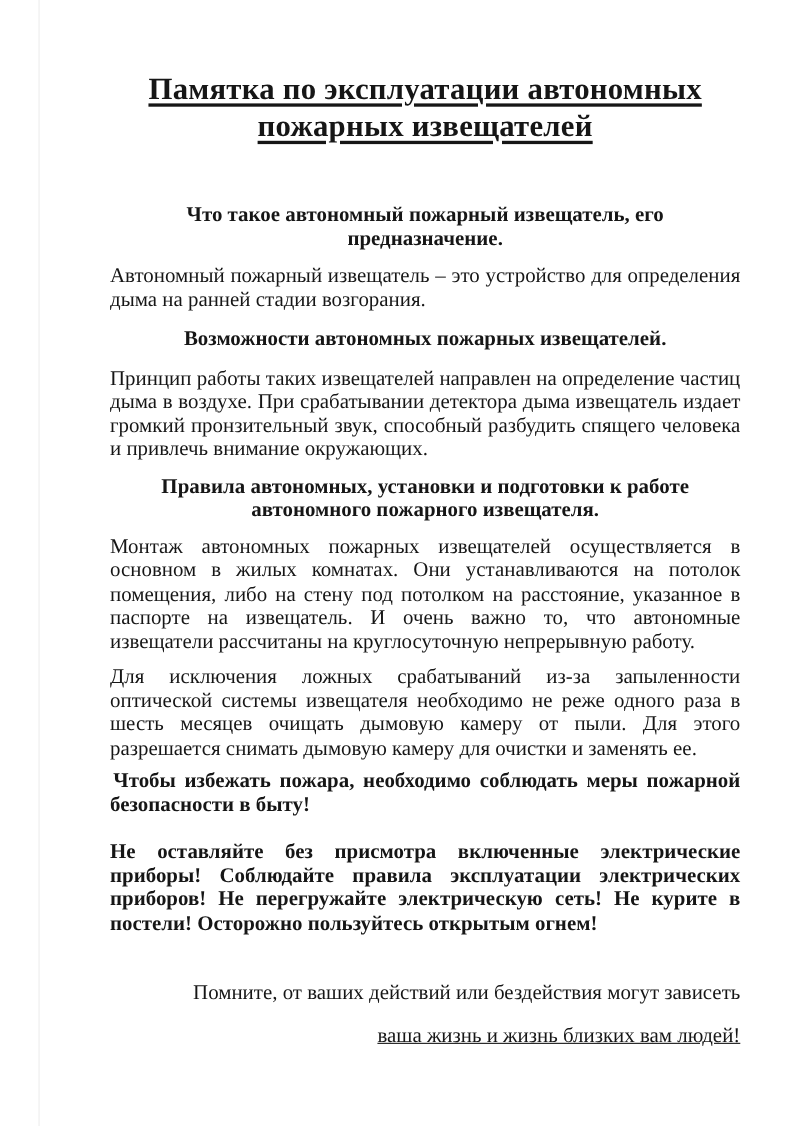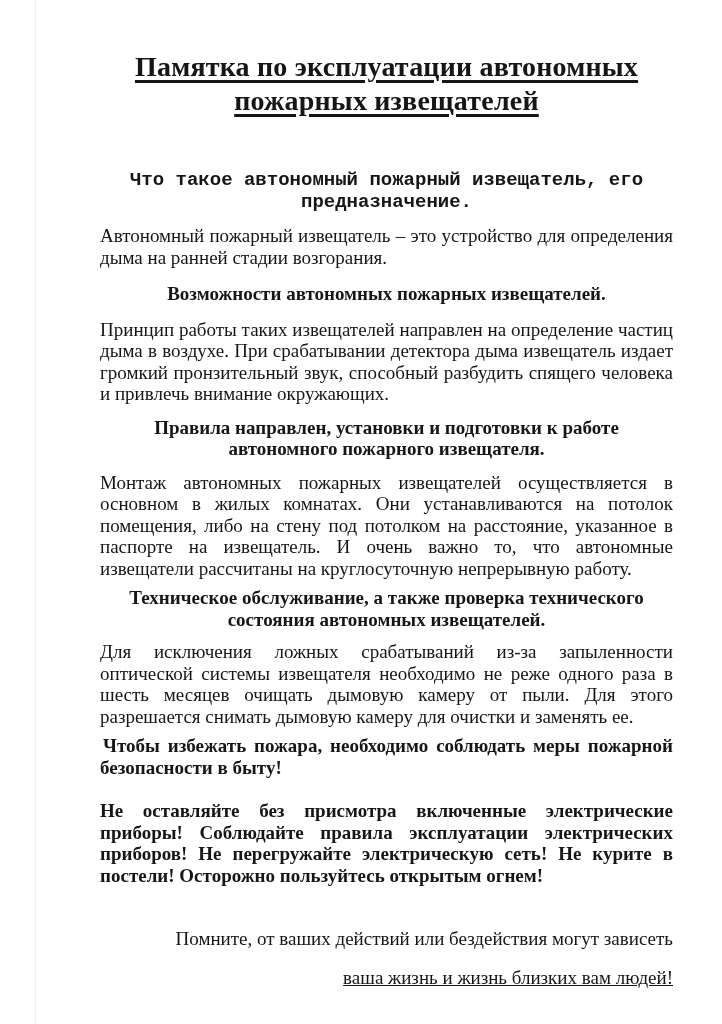--- a/index.html
+++ b/index.html
@@ -13,21 +13,21 @@
     overflow: hidden;
     font-family: "Liberation Serif", "DejaVu Serif", serif;
     color: #161616;
     position: relative;
   }
   .page {
     position: relative;
     width: 722px;
     height: 720px;
     box-sizing: border-box;
-    padding: 50px 49px 0 100px;
+    padding: 65px 49px 0 100px;
   }
   .edge-line {
     position: absolute;
     left: 35px;
     top: 0;
     width: 1px;
     height: 1024px;
     background: #ededed;
   }
   .doc-title {
@@ -61,21 +61,21 @@
     text-align: justify;
     margin: 0;
   }
   .footer-line {
     font-size: 19px;
     line-height: 21.5px;
     text-align: right;
     margin: 0;
   }
   
-  .mt-h1   { margin-top: 52px; font-family: Liberation Mono, monospace; }
+  .mt-h1   { margin-top: 52px; }
   .mt-p1   { margin-top: 12px; }
   .mt-h2   { margin-top: 15px; }
   .mt-p2   { margin-top: 14px; }
   .mt-h3   { margin-top: 12px; }
   .mt-p3   { margin-top: 12px; }
   .mt-h4   { margin-top: 8px;  }
   .mt-p4   { margin-top: 11px; }
   .mt-w1   { margin-top: 8px; text-indent: 3px; }
   .mt-w2   { margin-top: 22px; }
   .mt-f1   { margin-top: 42px; }
@@ -88,24 +88,23 @@
   <div class="edge-line"></div>
 
   <div class="doc-title">Памятка по эксплуатации автономных пожарных извещателей</div>
 
   <div class="section-heading mt-h1">Что такое автономный пожарный извещатель, его предназначение.</div>
   <p class="body-para mt-p1">Автономный пожарный извещатель – это устройство для определения дыма на ранней стадии возгорания.</p>
 
   <div class="section-heading mt-h2">Возможности автономных пожарных извещателей.</div>
   <p class="body-para mt-p2">Принцип работы таких извещателей направлен на определение частиц дыма в воздухе. При срабатывании детектора дыма извещатель издает громкий пронзительный звук, способный разбудить спящего человека и привлечь внимание окружающих.</p>
 
-  <div class="section-heading mt-h3">Правила направлен, установки и подготовки к работе автономного пожарного извещателя.</div>
+  <div class="section-heading mt-h3">Правила автономных, установки и подготовки к работе автономного пожарного извещателя.</div>
   <p class="body-para mt-p3">Монтаж автономных пожарных извещателей осуществляется в основном в жилых комнатах. Они устанавливаются на потолок помещения, либо на стену под потолком на расстояние, указанное в паспорте на извещатель. И очень важно то, что автономные извещатели рассчитаны на круглосуточную непрерывную работу.</p>
 
-  <div class="section-heading mt-h4">Техническое обслуживание, а также проверка технического состояния автономных извещателей.</div>
   <p class="body-para mt-p4">Для исключения ложных срабатываний из-за запыленности оптической системы извещателя необходимо не реже одного раза в шесть месяцев очищать дымовую камеру от пыли. Для этого разрешается снимать дымовую камеру для очистки и заменять ее.</p>
 
   <p class="warn-para mt-w1">Чтобы избежать пожара, необходимо соблюдать меры пожарной безопасности в быту!</p>
 
   <p class="warn-para mt-w2">Не оставляйте без присмотра включенные электрические приборы! Соблюдайте правила эксплуатации электрических приборов! Не перегружайте электрическую сеть! Не курите в постели! Осторожно пользуйтесь открытым огнем!</p>
 
   <p class="footer-line mt-f1">Помните, от ваших действий или бездействия могут зависеть</p>
 
   <p class="footer-line mt-f2">ваша жизнь и жизнь близких вам людей!</p>
 </div>

